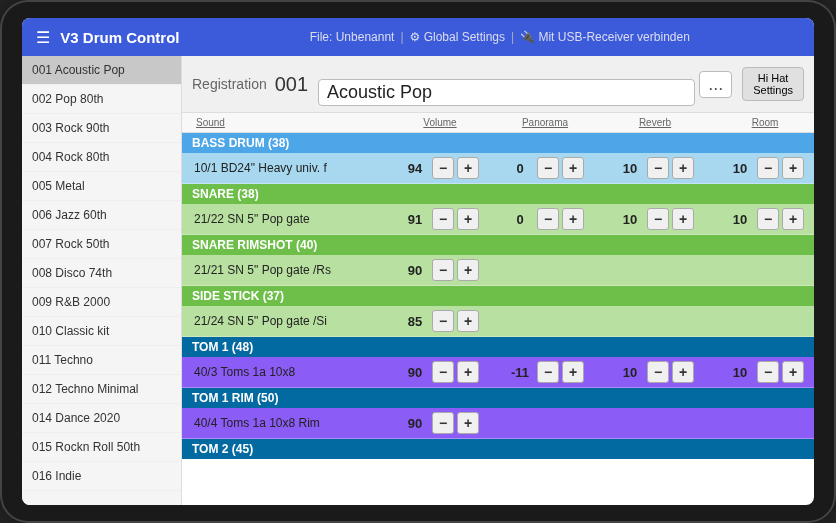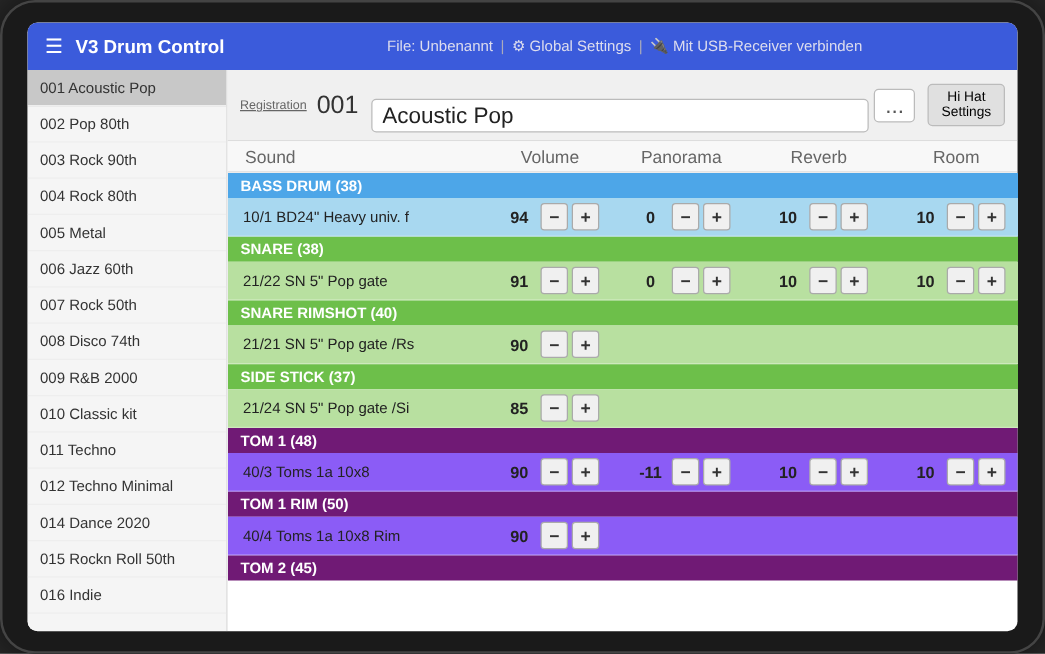--- a/index.html
+++ b/index.html
@@ -98,24 +98,23 @@
     
     .registration-bar {
       background: #f0f0f0;
       padding: 6px 10px;
       display: flex;
       align-items: center;
       flex-shrink: 0;
       border-bottom: 1px solid #ddd;
     }
     .reg-label {
-      font-size: 10px;
+      font-size: 14px;
       color: #666;
       margin-right: 8px;
-      text-decoration: underline;
     }
     .reg-number {
       font-size: 20px;
       font-weight: normal;
       color: #333;
       margin-right: 10px;
       min-width: 30px;
     }
     .reg-input {
       flex: 1;
@@ -152,40 +151,41 @@
     .col-headers {
       display: grid;
       grid-template-columns: 200px 100px 110px 110px 110px 70px;
       background: #f8f8f8;
       border-bottom: 1px solid #ddd;
       flex-shrink: 0;
       padding: 0 8px;
     }
     .col-header {
       padding: 4px 6px;
-      font-size: 14px;
+      font-size: 10px;
       color: #666;
       text-align: center;
+      text-decoration: underline;
     }
     .col-header:first-child { text-align: left; }
     
     .drum-rows {
       flex: 1;
       overflow-y: auto;
     }
     
     .section-header {
       padding: 3px 10px;
       font-size: 12px;
       font-weight: bold;
       color: white;
     }
     .section-header.blue { background: #4da6e8; }
     .section-header.green { background: #6dbf4a; }
-    .section-header.orange { background: #701a75; }
+    .section-header.orange { background: #0369a1; }
     
     .drum-row {
       display: grid;
       grid-template-columns: 200px 100px 110px 110px 110px 70px;
       align-items: center;
       padding: 4px 8px;
       border-bottom: 1px solid rgba(255,255,255,0.3);
     }
     .drum-row.blue { background: #a8d8f0; }
     .drum-row.green { background: #b8e0a0; }

